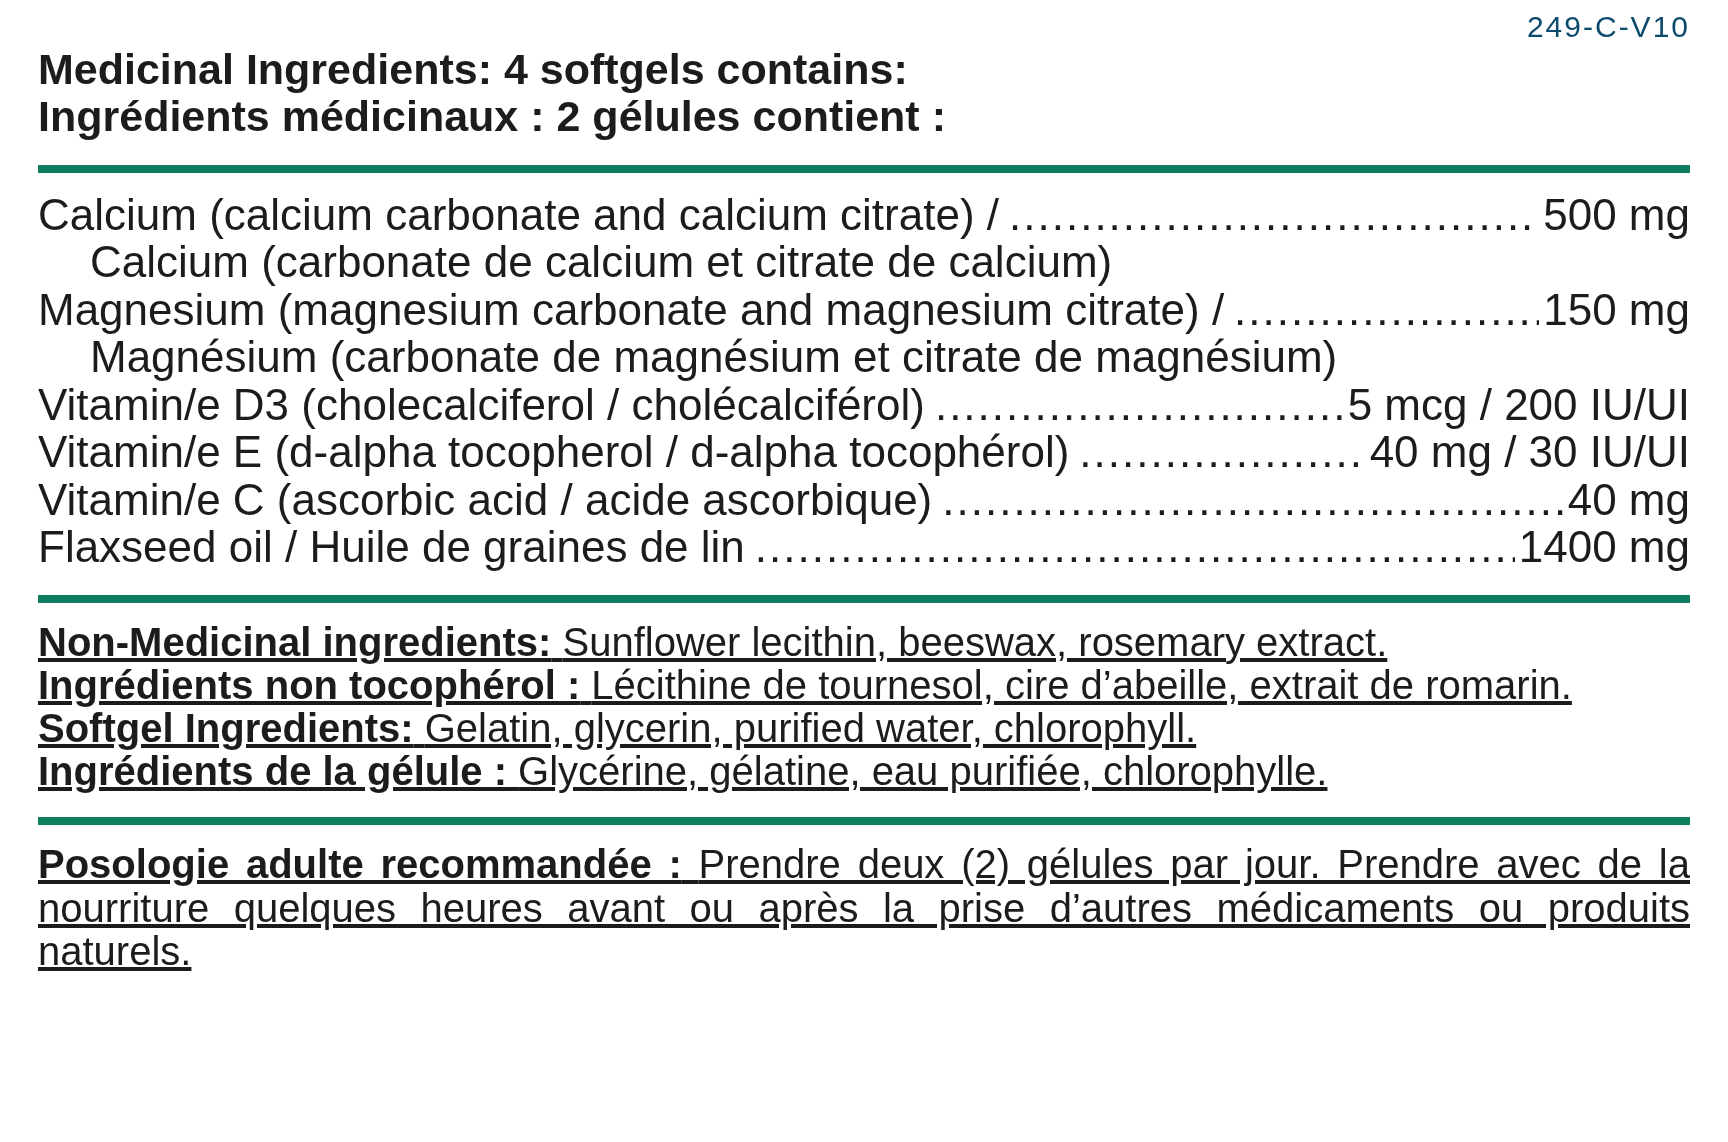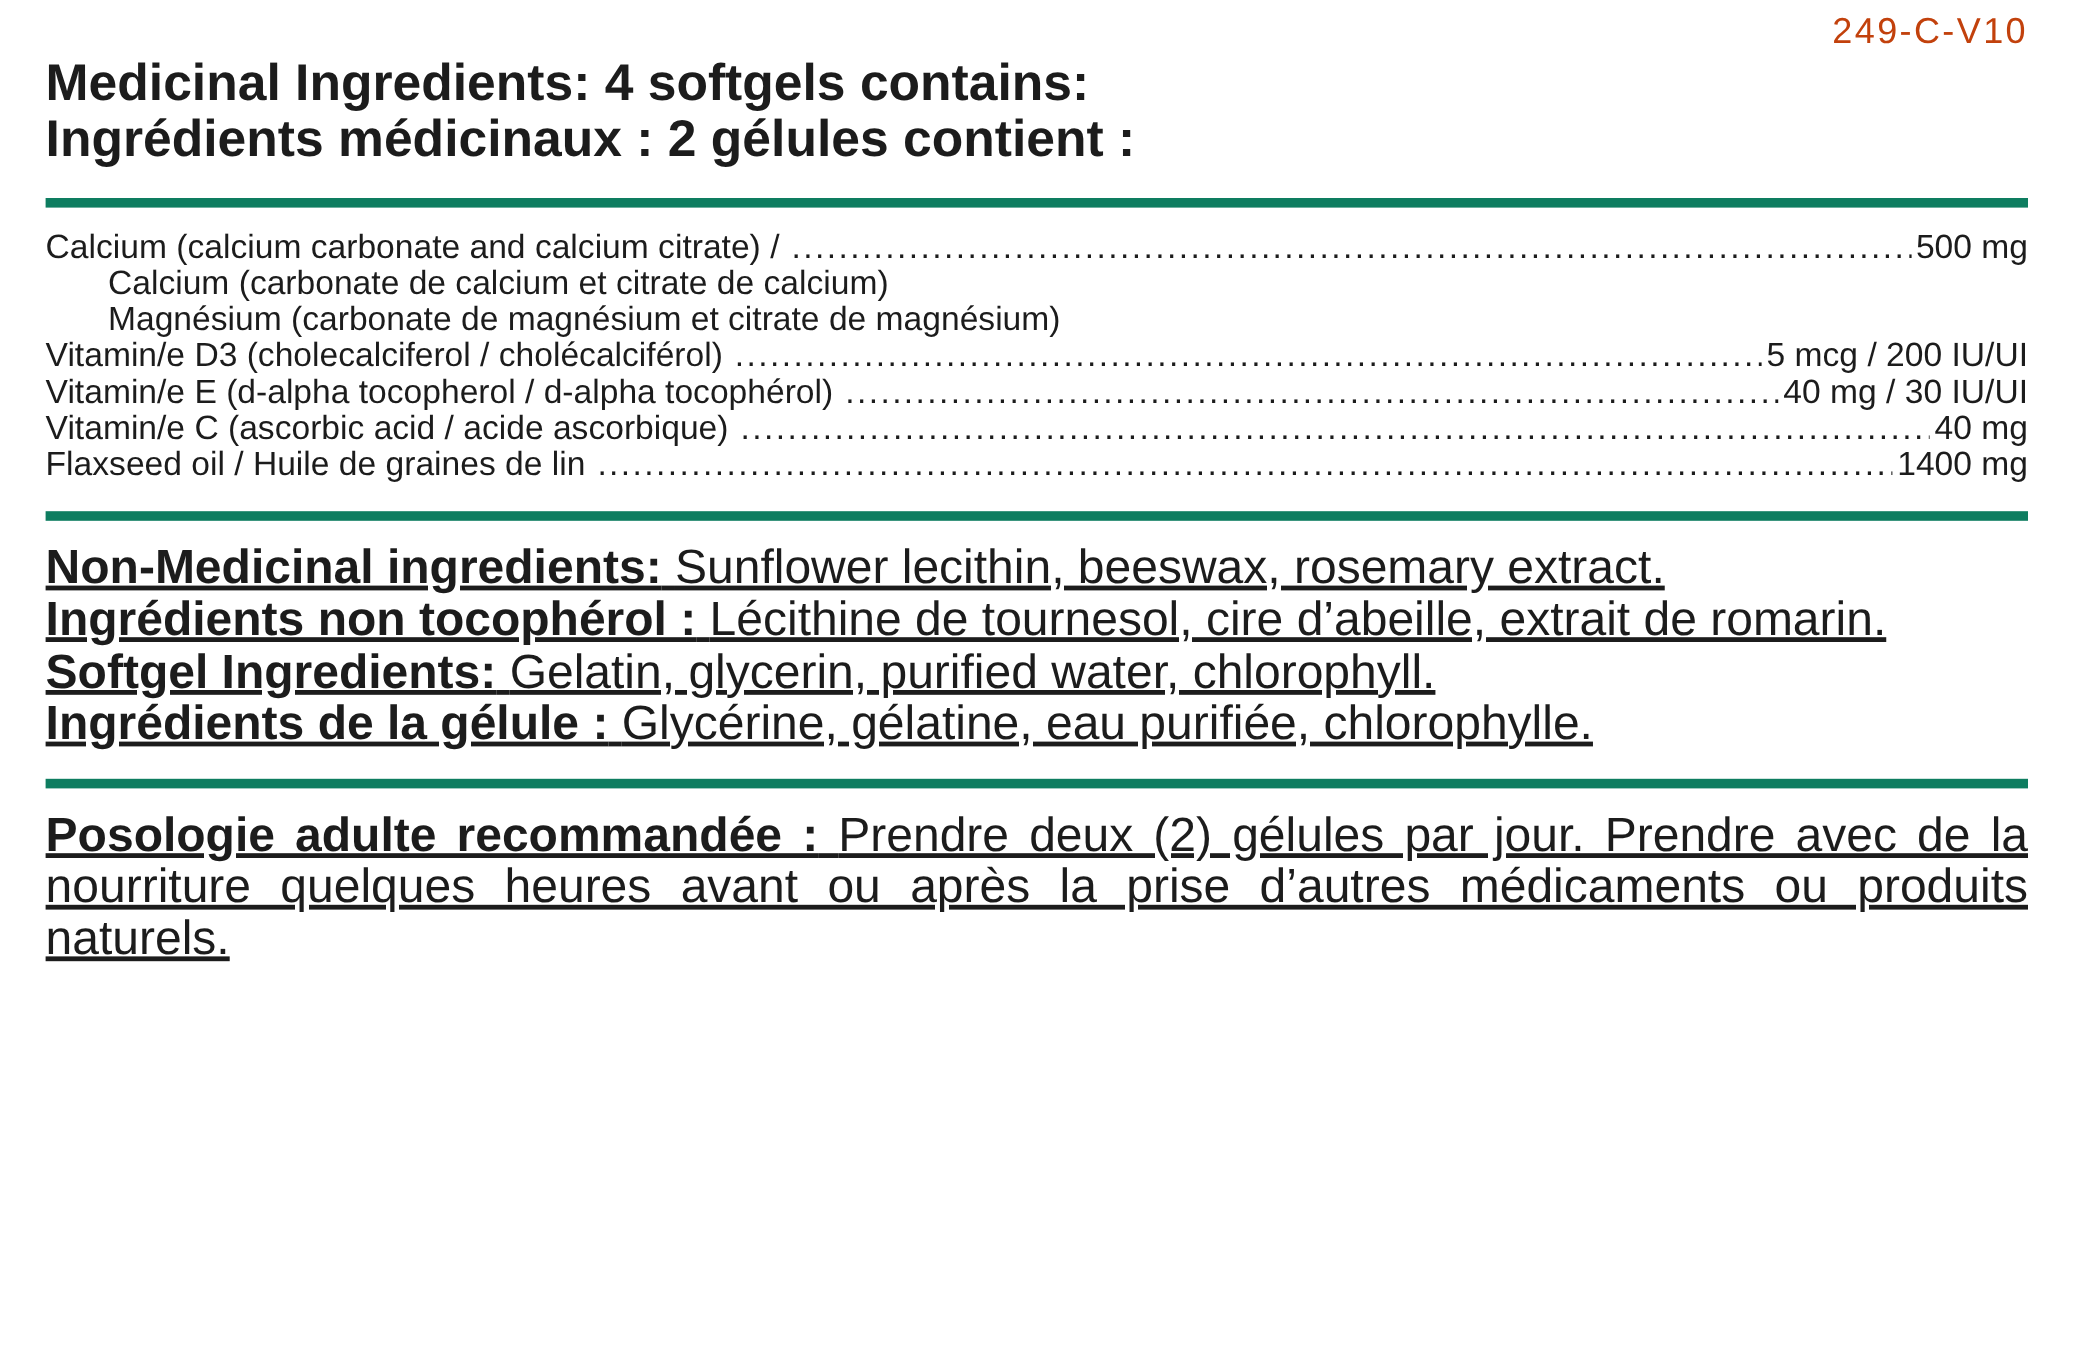--- a/index.html
+++ b/index.html
@@ -10,37 +10,37 @@
     -webkit-font-smoothing: antialiased;
   }
   .label {
     box-sizing: border-box;
     width: 1728px; height: 1142px;
     padding: 10px 38px 0 38px;
   }
   .code {
     text-align: right;
     font-size: 30px;
-    color: #c2410c;
+    color: #0c4a6e;
     letter-spacing: 2px;
     margin: 0 0 2px 0;
   }
   .hdr {
     font-size: 43px;
     font-weight: bold;
     line-height: 1.1;
     margin: 0;
   }
   .rule {
     border: none;
     height: 8px;
     background: #0e7d60;
     margin: 24px 0 18px 0;
   }
-  .rows { font-size: 28px; line-height: 1.08; }
+  .rows { font-size: 44px; line-height: 1.08; }
   .row { display: flex; align-items: baseline; }
   .row .name { white-space: nowrap; }
   .row.cont .name { padding-left: 52px; }
   .leader {
     flex: 1 1 auto;
     overflow: hidden;
     white-space: nowrap;
     margin: 0 4px 0 10px;
     letter-spacing: 2px;
   }
@@ -66,20 +66,25 @@
   <hr class="rule">
 
   <div class="rows">
     <div class="row">
       <span class="name">Calcium (calcium carbonate and calcium citrate) /</span>
       <span class="leader"></span>
       <span class="value">500 mg</span>
     </div>
     <div class="row cont">
       <span class="name">Calcium (carbonate de calcium et citrate de calcium)</span>
+    </div>
+    <div class="row">
+      <span class="name">Magnesium (magnesium carbonate and magnesium citrate) /</span>
+      <span class="leader"></span>
+      <span class="value">150 mg</span>
     </div>
     <div class="row cont">
       <span class="name">Magnésium (carbonate de magnésium et citrate de magnésium)</span>
     </div>
     <div class="row">
       <span class="name">Vitamin/e D3 (cholecalciferol / cholécalciférol)</span>
       <span class="leader"></span>
       <span class="value">5 mcg / 200 IU/UI</span>
     </div>
     <div class="row">

